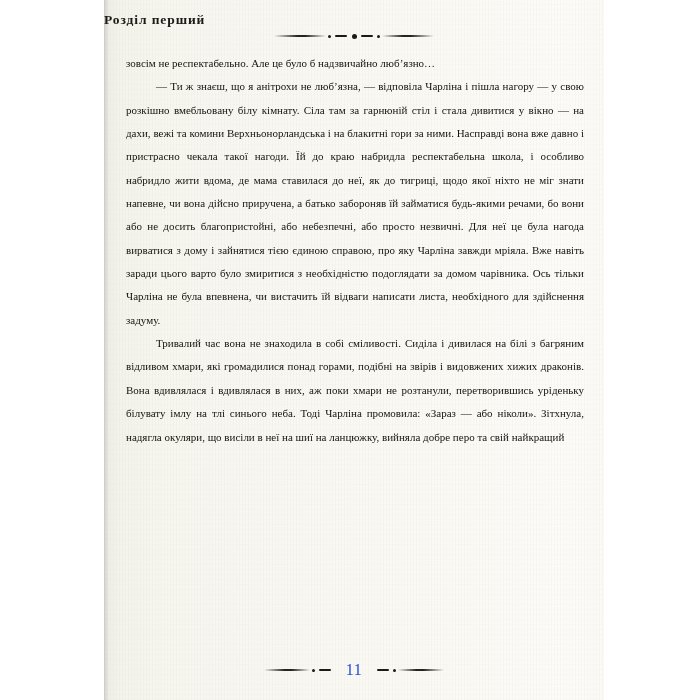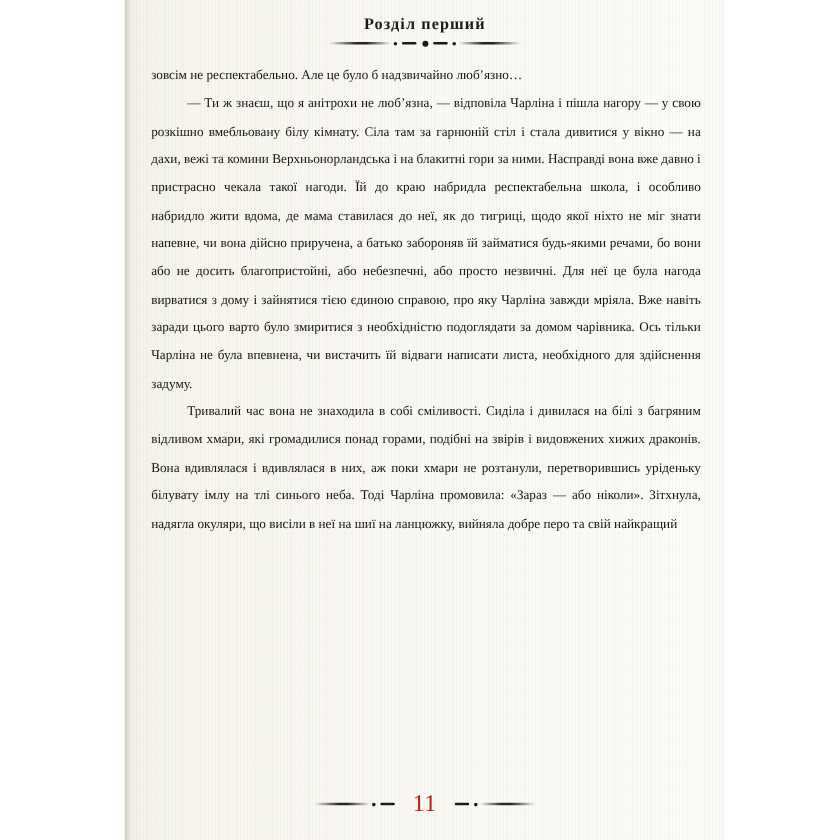--- a/index.html
+++ b/index.html
@@ -78,21 +78,21 @@
     width: 500px;
     height: 700px;
   }
 
   
   .running-head {
     position: absolute;
     left: 0;
     top: 12px;
     width: 500px;
-    text-align: center;
+    text-align: left;
   }
   .running-head-title {
     font-size: 13.5px;
     font-weight: bold;
     letter-spacing: 0.9px;
     color: #1b1a17;
     line-height: 16px;
     display: block;
   }
 
@@ -164,22 +164,22 @@
   .folio {
     position: absolute;
     left: 0;
     top: 660px;
     width: 500px;
     display: flex;
     align-items: center;
     justify-content: center;
   }
   .folio-number {
-    font-size: 20px;
-    color: #b91c1c;
+    font-size: 16px;
+    color: #1d4ed8;
     margin: 0 13px;
     letter-spacing: 0.5px;
     line-height: 20px;
   }
   .folio .orn-rule.left,
   .folio .orn-rule.right { width: 46px; }
 </style>
 </head>
 <body>
 

